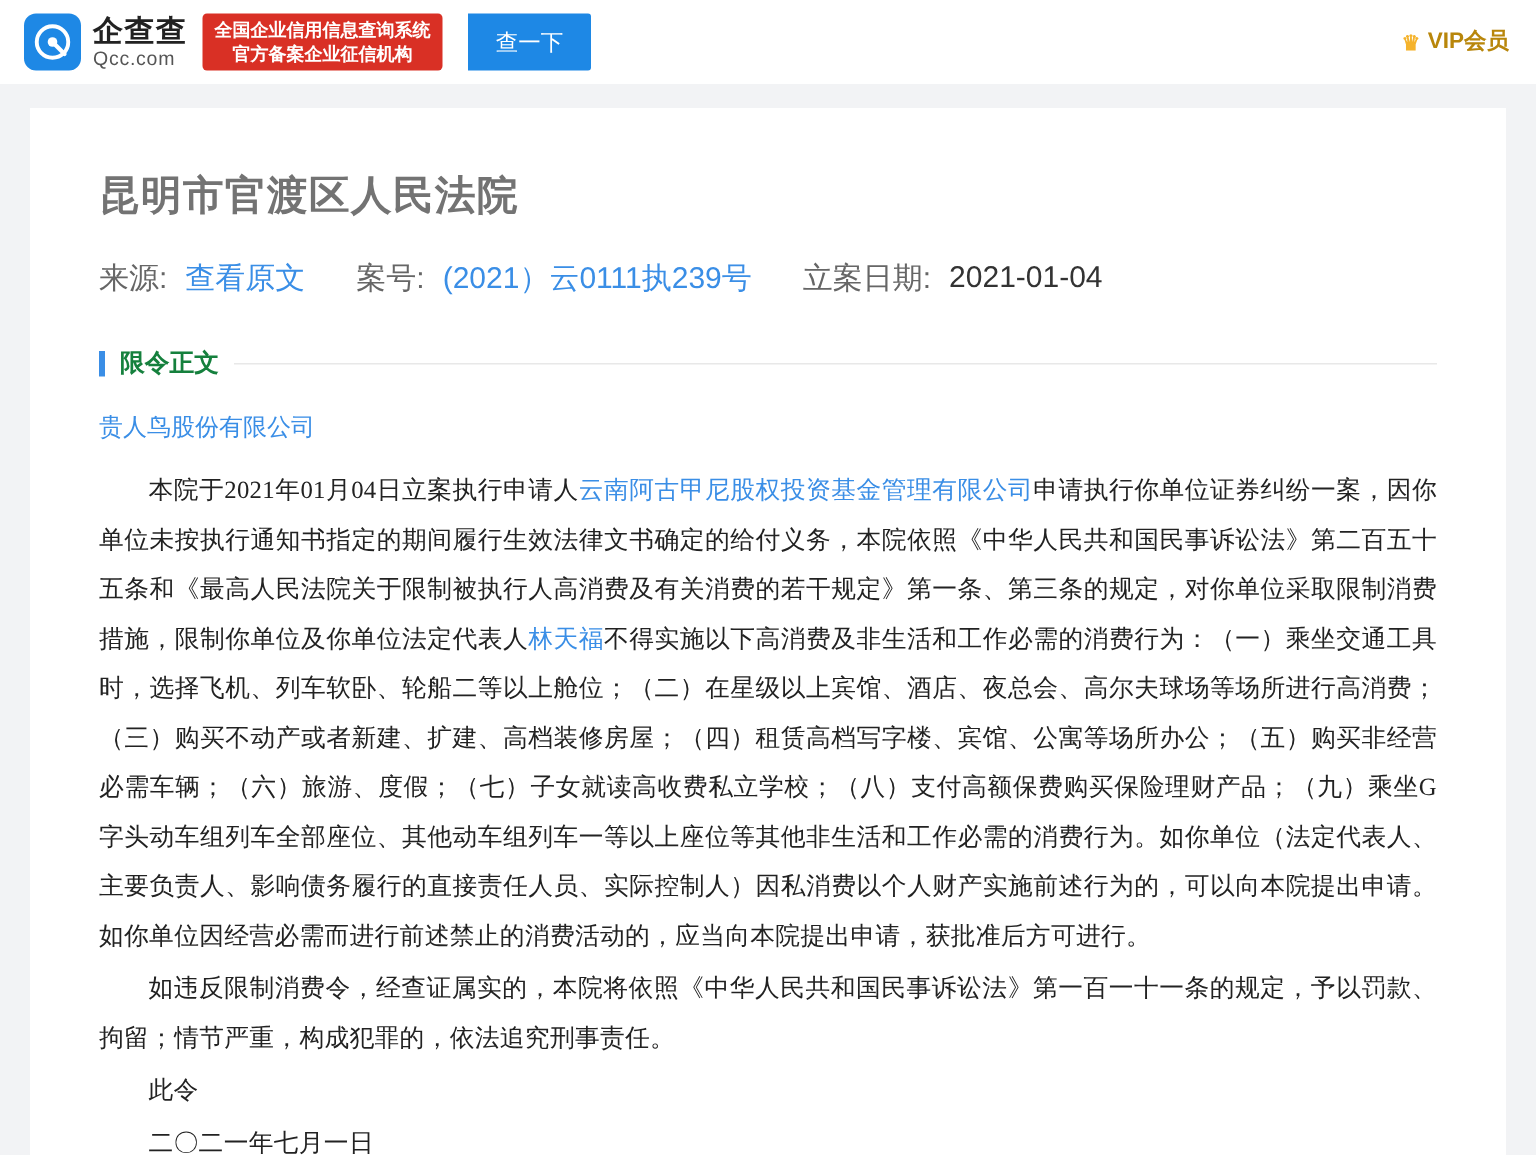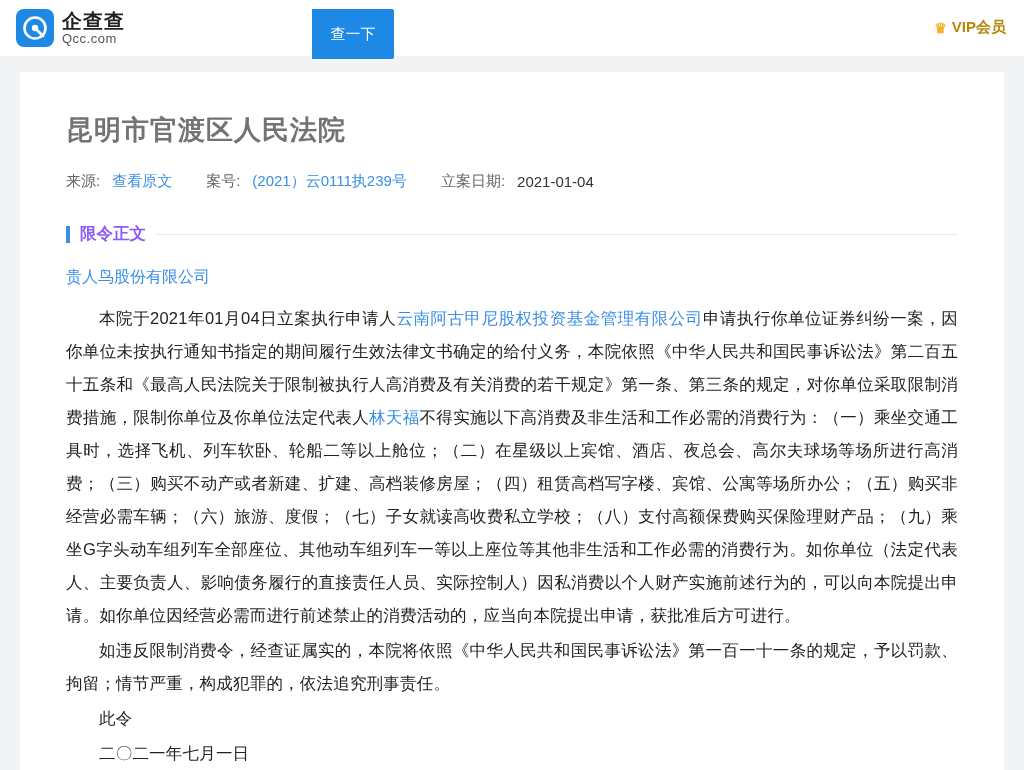--- a/index.html
+++ b/index.html
@@ -73,21 +73,21 @@
     border-radius: 2px 0 0 2px;
     padding: 0 12px;
     font-size: 14px;
     color: #333;
     outline: none;
     font-family: "Liberation Sans", sans-serif;
   }
   .search-input::placeholder { color: #b4b4b4; }
   .search-btn {
     width: 82px;
-    height: 50px;
+    height: 38px;
     background: #1e88e5;
     color: #fff;
     border: none;
     border-radius: 0 2px 2px 0;
     font-size: 15px;
     cursor: pointer;
     font-family: "Liberation Sans", sans-serif;
   }
   .vip {
     position: absolute;
@@ -112,21 +112,21 @@
   .doc-title {
     font-size: 27px;
     color: #737373;
     font-weight: bold;
     margin: 0 0 24px 0;
     letter-spacing: 1px;
   }
   .meta-row {
     display: flex;
     align-items: center;
-    font-size: 15px;
+    font-size: 20px;
     color: #555;
     gap: 0;
     margin-bottom: 32px;
     flex-wrap: wrap;
   }
   .meta-label { color: #666; }
   .meta-link {
     color: #3a8ee6;
     text-decoration: none;
     cursor: pointer;
@@ -142,42 +142,42 @@
     margin-bottom: 22px;
   }
   .section-bar {
     width: 4px; height: 17px;
     background: #3a8ee6;
     flex: none;
   }
   .section-title {
     font-size: 16.5px;
     font-weight: bold;
-    color: #8b5cf6;
+    color: #15803d;
   }
   .section-rule {
     flex: 1;
     height: 1px;
     background: #e8e8e8;
   }
 
   .company-name {
     color: #3a8ee6;
     font-size: 16px;
     margin-bottom: 14px;
     cursor: pointer;
   }
   .body-text {
     font-size: 16.5px;
     line-height: 2.0;
     color: #222;
     text-align: justify;
     letter-spacing: 0.2px;
   }
-  .body-text p { margin: 0 0 2px 0; text-indent: 2em; }
+  .body-text p { margin: 0 0 2px 0; text-indent: 2em; font-family: Liberation Serif, serif; }
   .hl { color: #3a8ee6; cursor: pointer; }
   .sig { text-indent: 4.2em; }
 </style>
 </head>
 <body>
 
 <div class="header">
   <div class="logo-wrap">
     <span class="logo-mark">
       <svg width="26" height="26" viewBox="0 0 26 26">
@@ -185,20 +185,24 @@
         <path d="M14 14 L21 21" stroke="#ffffff" stroke-width="2.8" stroke-linecap="round"></path>
         <circle cx="13" cy="13" r="3.2" fill="#ffffff"></circle>
       </svg>
     </span>
     <span class="logo-text">
       <span class="cn">企查查</span>
       <span class="en">Qcc.com</span>
     </span>
   </div>
 
+  <div class="gov-badge">
+    <div>全国企业信用信息查询系统</div>
+    <div>官方备案企业征信机构</div>
+  </div>
 
   <div class="search-wrap">
     <button class="search-btn">查一下</button>
   </div>
 
   <div class="vip">
     <span class="crown">♛</span>
     <span>VIP会员</span>
   </div>
 </div>

